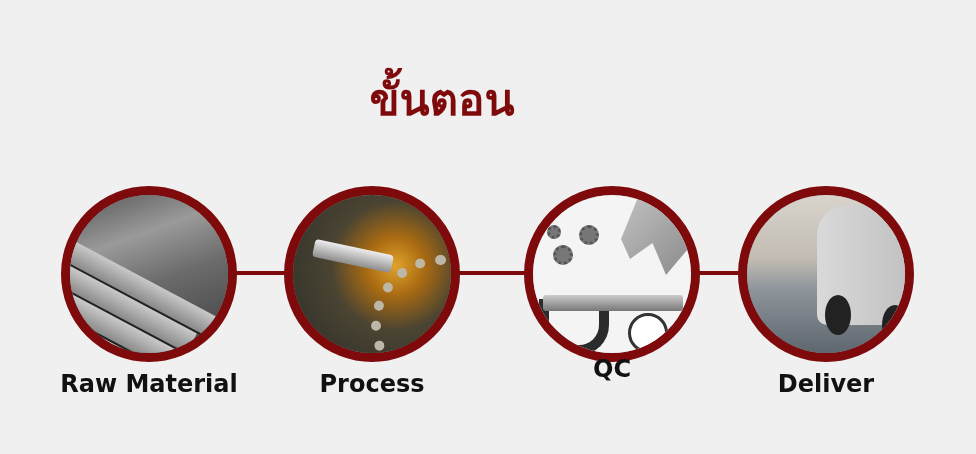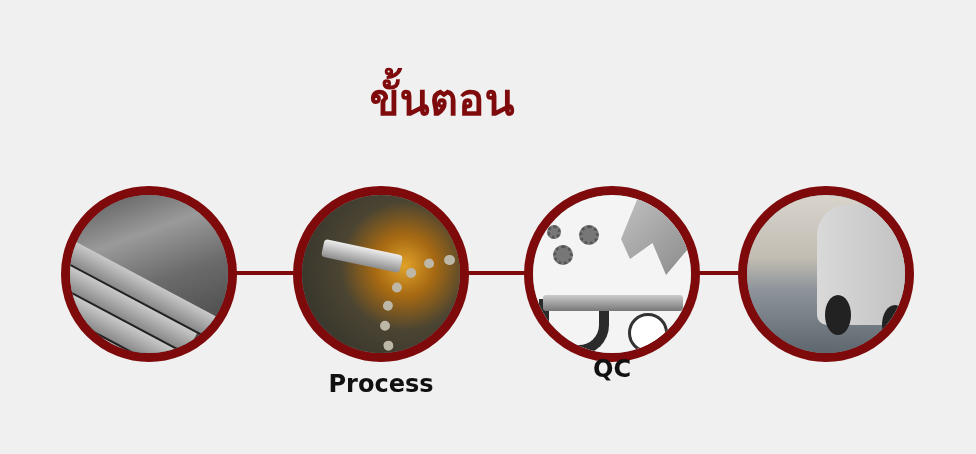--- a/index.html
+++ b/index.html
@@ -38,23 +38,24 @@
 
 <div class="step" style="left:61px">
   <div class="circle">
     <div class="pic raw">
       <div class="bar" style="left:-10px;top:40px;width:170px"></div>
       <div class="bar" style="left:-20px;top:62px;width:160px"></div>
       <div class="bar" style="left:-30px;top:84px;width:150px"></div>
       <div class="bar" style="left:-40px;top:106px;width:140px"></div>
     </div>
   </div>
+  <div class="label" style="top:184px">Raw Material</div>
 </div>
 
-<div class="step" style="left:293px">
+<div class="step" style="left:284px">
   <div class="circle">
     <div class="pic proc">
       <div class="gear"></div>
       <div class="spindle"></div>
     </div>
   </div>
   <div class="label" style="top:184px">Process</div>
 </div>
 
 <div class="step" style="left:524px">
@@ -73,13 +74,14 @@
 </div>
 
 <div class="step" style="left:738px">
   <div class="circle">
     <div class="pic dlv">
       <div class="van"></div>
       <div class="wheel" style="left:78px;top:100px"></div>
       <div class="wheel" style="left:135px;top:110px"></div>
     </div>
   </div>
+  <div class="label" style="top:184px">Deliver</div>
 </div>
 
 </body></html>

